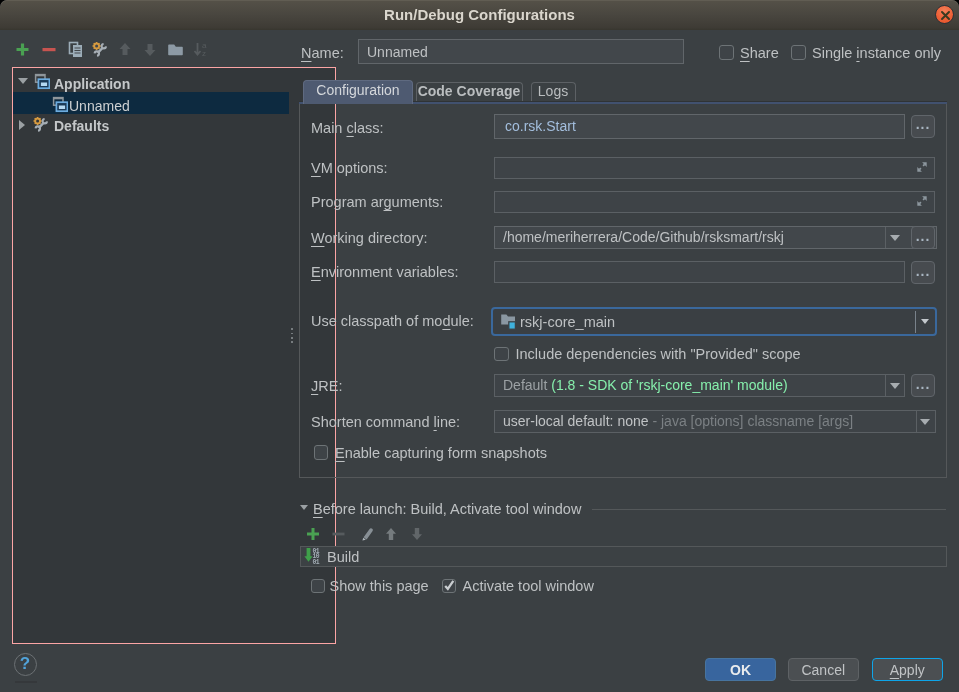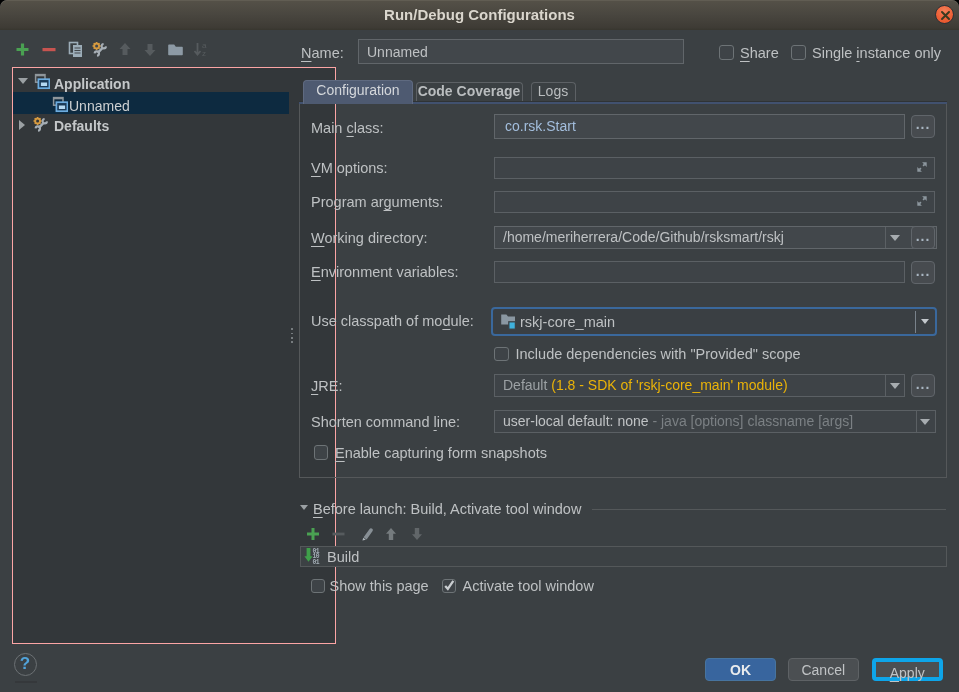--- a/index.html
+++ b/index.html
@@ -166,21 +166,21 @@
     <rect x="8.8" y="8.8" width="6.6" height="7.4" fill="#3fb1dc" stroke="#3c4145" stroke-width="1.3"></rect>
   </svg>
   <div class="lbl" style="left:520px; top:313.5px;">rskj-core_main</div>
   <div class="sep-v" style="left:914.5px; top:310.5px; height:22px; background:#79828b;"></div>
   <div class="tri-d" style="left:920.5px; top:318.5px; border-left-width:4.5px; border-right-width:4.5px; border-top-width:5.5px; border-top-color:#c3c8cc;"></div>
 
   <div class="cb" style="left:494px; top:346.5px;"></div>
   <div class="lbl" style="left:515.5px; top:346px;">Include dependencies with "Provided" scope</div>
 
   <div class="lbl" style="left:311px; top:377.5px;"><u>J</u>RE:</div>
-  <div class="fld2" style="left:494px; top:374px; width:410.5px; height:23px; line-height:21px; color:#9ca1a4; font-size:14px; white-space:nowrap; overflow:hidden;"><span style="margin-left:8px;">Default <span style="color:#eab308;">(1.8 - SDK of 'rskj-core_main' module)</span></span></div>
+  <div class="fld2" style="left:494px; top:374px; width:410.5px; height:23px; line-height:21px; color:#9ca1a4; font-size:14px; white-space:nowrap; overflow:hidden;"><span style="margin-left:8px;">Default <span style="color:#86efac;">(1.8 - SDK of 'rskj-core_main' module)</span></span></div>
   <div class="sep-v" style="left:885px; top:375px; height:21px;"></div>
   <div class="tri-d" style="left:889.5px; top:383px;"></div>
   <div class="btn3" style="left:911px; top:374px;">
       <i>...</i>
     </div>
 
   <div class="lbl" style="left:311px; top:413.5px;">Shorten command <u>l</u>ine:</div>
   <div class="fld2" style="left:494px; top:410px; width:442px; height:23px; line-height:21px; color:#c0c3c5; font-size:14px; white-space:nowrap; overflow:hidden;"><span style="margin-left:8px;">user-local default: none <span style="color:#7b8084;">- java [options] classname [args]</span></span></div>
   <div class="sep-v" style="left:915.5px; top:411px; height:21px;"></div>
   <div class="tri-d" style="left:920px; top:419px;"></div>
@@ -217,18 +217,18 @@
   <div class="cb" id="cb-checked" style="left:441.5px; top:578.5px;">
       <svg width="14" height="14" viewBox="0 0 14 14" style="position:absolute;left:-0.5px;top:-1.5px;">
         <path d="M3.2 8.0 L5.8 10.8 L11.3 2.8" stroke="#c9cdd0" stroke-width="2.3" fill="none"></path>
       </svg>
     </div>
   <div class="lbl" style="left:462.5px; top:578px;">Activate tool window</div>
 
   <div class="abs" style="left:13.5px; top:652.5px; width:23px; height:23px; border-radius:50%; border:1.5px solid #6b7073; color:#51a3da; font-weight:bold; font-size:17px; text-align:center; line-height:20px;">?</div>
   <div class="abs" style="left:705px; top:657.5px; width:71px; height:23.5px; background:#38659e; border:1px solid #47749f; border-radius:4px; color:#e9ebed; font-size:14px; font-weight:bold; text-align:center; line-height:22px;">OK</div>
   <div class="abs" style="left:788px; top:657.5px; width:70.5px; height:23.5px; background:#4b4f52; border:1px solid #5e6265; border-radius:4px; color:#c0c3c5; font-size:14px; text-align:center; line-height:22px;">Cancel</div>
-  <div class="abs" style="left:872px; top:657.5px; width:70.5px; height:23.5px; background:#4b4f52; border:4px solid #0ea5e9; border-radius:4px; color:#c0c3c5; font-size:14px; text-align:center; line-height:22px;"><u>A</u>pply</div>
+  <div class="abs" style="left:872px; top:657.5px; width:70.5px; height:23.5px; background:#4b4f52; border:1px solid #0ea5e9; border-radius:4px; color:#c0c3c5; font-size:14px; text-align:center; line-height:22px;"><u>A</u>pply</div>
 
   <div class="abs" style="left:15px; top:681px; width:22px; height:1.5px; background:#35383b;"></div>
 
   <div class="abs" style="left:291px; top:328px; width:2px; height:17px; background:repeating-linear-gradient(#777c7f 0 1.5px, transparent 1.5px 4.5px);"></div>
 </div>
 
 </body></html>

